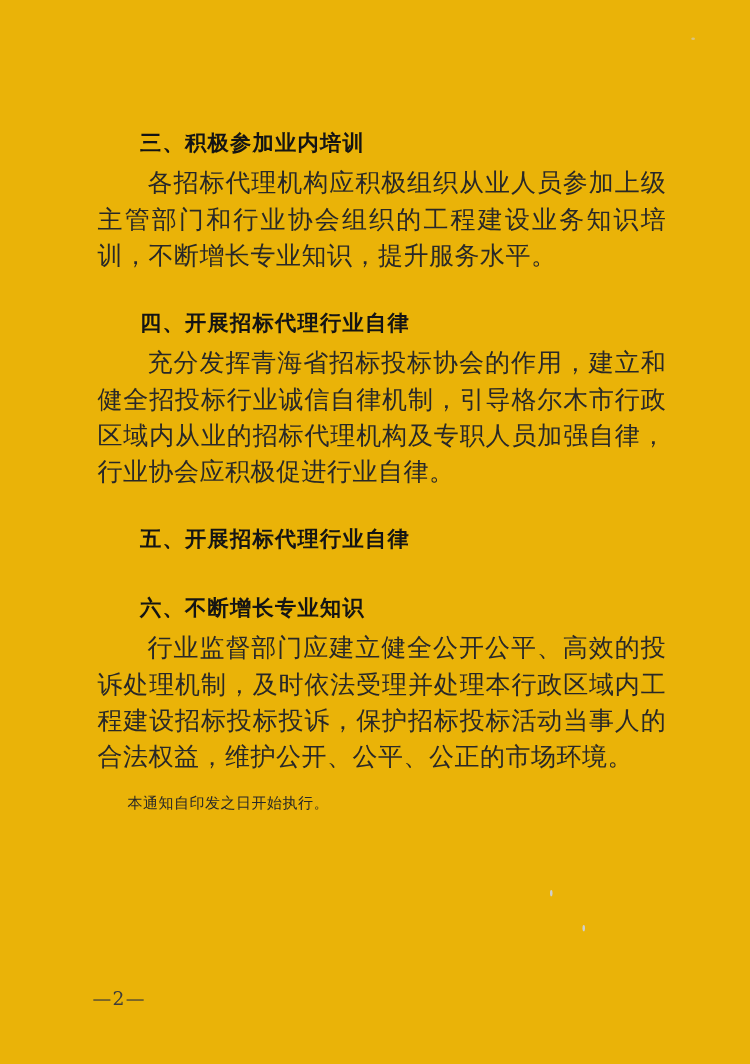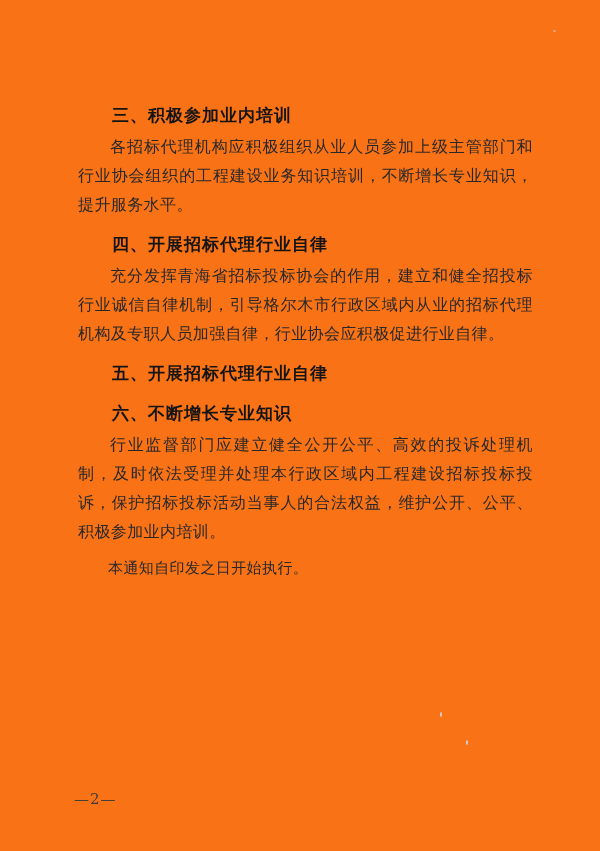--- a/index.html
+++ b/index.html
@@ -5,21 +5,21 @@
   html, body {
     margin: 0;
     padding: 0;
     background: #e9e9e9;
   }
   .paper {
     position: relative;
     width: 600px;
     height: 851px;
     margin: 0 auto;
-    background: #f97316;
+    background: #eab308;
     overflow: hidden;
     font-family: "DejaVu Serif", "Liberation Serif", serif;
     color: #262626;
   }
   .content {
     position: absolute;
     left: 78px;
     top: 100px;
     width: 455px;
   }
@@ -27,33 +27,33 @@
     font-family: "DejaVu Sans", "Liberation Sans", sans-serif;
     font-weight: bold;
     font-size: 17px;
     line-height: 30px;
     color: #141414;
     text-indent: 2em;
     letter-spacing: 1px;
     margin: 0;
   }
   .section-heading.gap {
-    margin-top: 10px;
+    margin-top: 25px;
   }
   .para {
-    font-size: 16px;
+    font-size: 20px;
     line-height: 29px;
     letter-spacing: 0.4px;
     text-align: justify;
     text-indent: 2em;
     margin: 2px 0 0 0;
     color: #282828;
   }
   .closing {
-    font-size: 15px;
+    font-size: 12px;
     line-height: 29px;
     letter-spacing: 0.4px;
     text-indent: 2em;
     margin: 8px 0 0 0;
     color: #282828;
   }
   .page-number {
     position: absolute;
     left: 74px;
     top: 790px;
@@ -79,21 +79,21 @@
 
     <h3 class="section-heading">三、积极参加业内培训</h3>
     <p class="para">各招标代理机构应积极组织从业人员参加上级主管部门和行业协会组织的工程建设业务知识培训，不断增长专业知识，提升服务水平。</p>
 
     <h3 class="section-heading gap">四、开展招标代理行业自律</h3>
     <p class="para">充分发挥青海省招标投标协会的作用，建立和健全招投标行业诚信自律机制，引导格尔木市行政区域内从业的招标代理机构及专职人员加强自律，行业协会应积极促进行业自律。</p>
 
     <h3 class="section-heading gap">五、开展招标代理行业自律</h3>
 
     <h3 class="section-heading gap">六、不断增长专业知识</h3>
-    <p class="para">行业监督部门应建立健全公开公平、高效的投诉处理机制，及时依法受理并处理本行政区域内工程建设招标投标投诉，保护招标投标活动当事人的合法权益，维护公开、公平、积极参加业内培训。</p>
+    <p class="para">行业监督部门应建立健全公开公平、高效的投诉处理机制，及时依法受理并处理本行政区域内工程建设招标投标投诉，保护招标投标活动当事人的合法权益，维护公开、公平、公正的市场环境。</p>
 
     <p class="closing">本通知自印发之日开始执行。</p>
   </div>
 
   <div class="page-number">—2—</div>
 
   <div class="speck s1"></div>
   <div class="speck s2"></div>
   <div class="speck s3"></div>
 </div>

